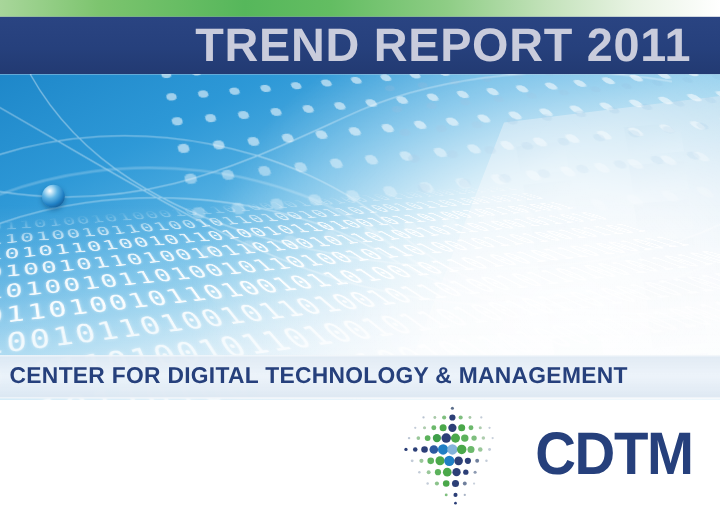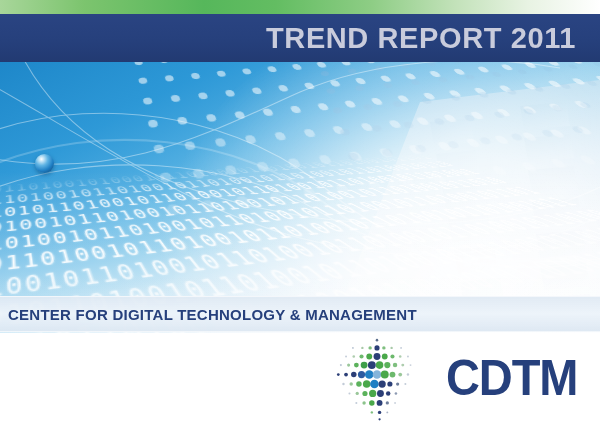--- a/index.html
+++ b/index.html
@@ -19,21 +19,21 @@
   }
 
   
   .title-band{
     position:absolute;left:0;top:14px;width:600px;height:48px;
     background:#26407c;
     background:linear-gradient(to bottom,#2a4482 0%,#26407c 55%,#223a72 100%);
   }
   .title-band .title{
     position:absolute;right:24px;top:50%;transform:translateY(-50%);
-    color:#c9ccdc;font-size:29px;font-weight:bold;letter-spacing:.6px;
+    color:#c9ccdc;font-size:39px;font-weight:bold;letter-spacing:.6px;
     white-space:nowrap;line-height:1;
   }
 
   
   .hero{
     position:absolute;left:0;top:62px;width:600px;height:271px;overflow:hidden;
     background:#7ec2e8;
   }
   .hero-layer{position:absolute;left:0;top:0;width:600px;height:271px;}
 
@@ -138,21 +138,21 @@
     position:absolute;left:0;top:296px;width:600px;height:34px;
     background:linear-gradient(to bottom,
       rgba(223,233,243,.93) 0%,
       rgba(236,243,250,.96) 48%,
       rgba(220,231,242,.93) 100%);
     border-top:1px solid rgba(255,255,255,.65);
     border-bottom:1px solid rgba(255,255,255,.55);
   }
   .subtitle-band .subtitle{
     position:absolute;left:8px;top:50%;transform:translateY(-50%);
-    color:#26407c;font-size:15px;font-weight:600;letter-spacing:.25px;
+    color:#26407c;font-size:19px;font-weight:600;letter-spacing:.25px;
     white-space:nowrap;line-height:1;
   }
 
   
   .footer{
     position:absolute;left:0;top:333px;width:600px;height:92px;background:#ffffff;
   }
   .logo{
     position:absolute;right:14px;top:2px;
     display:flex;align-items:center;gap:26px;

